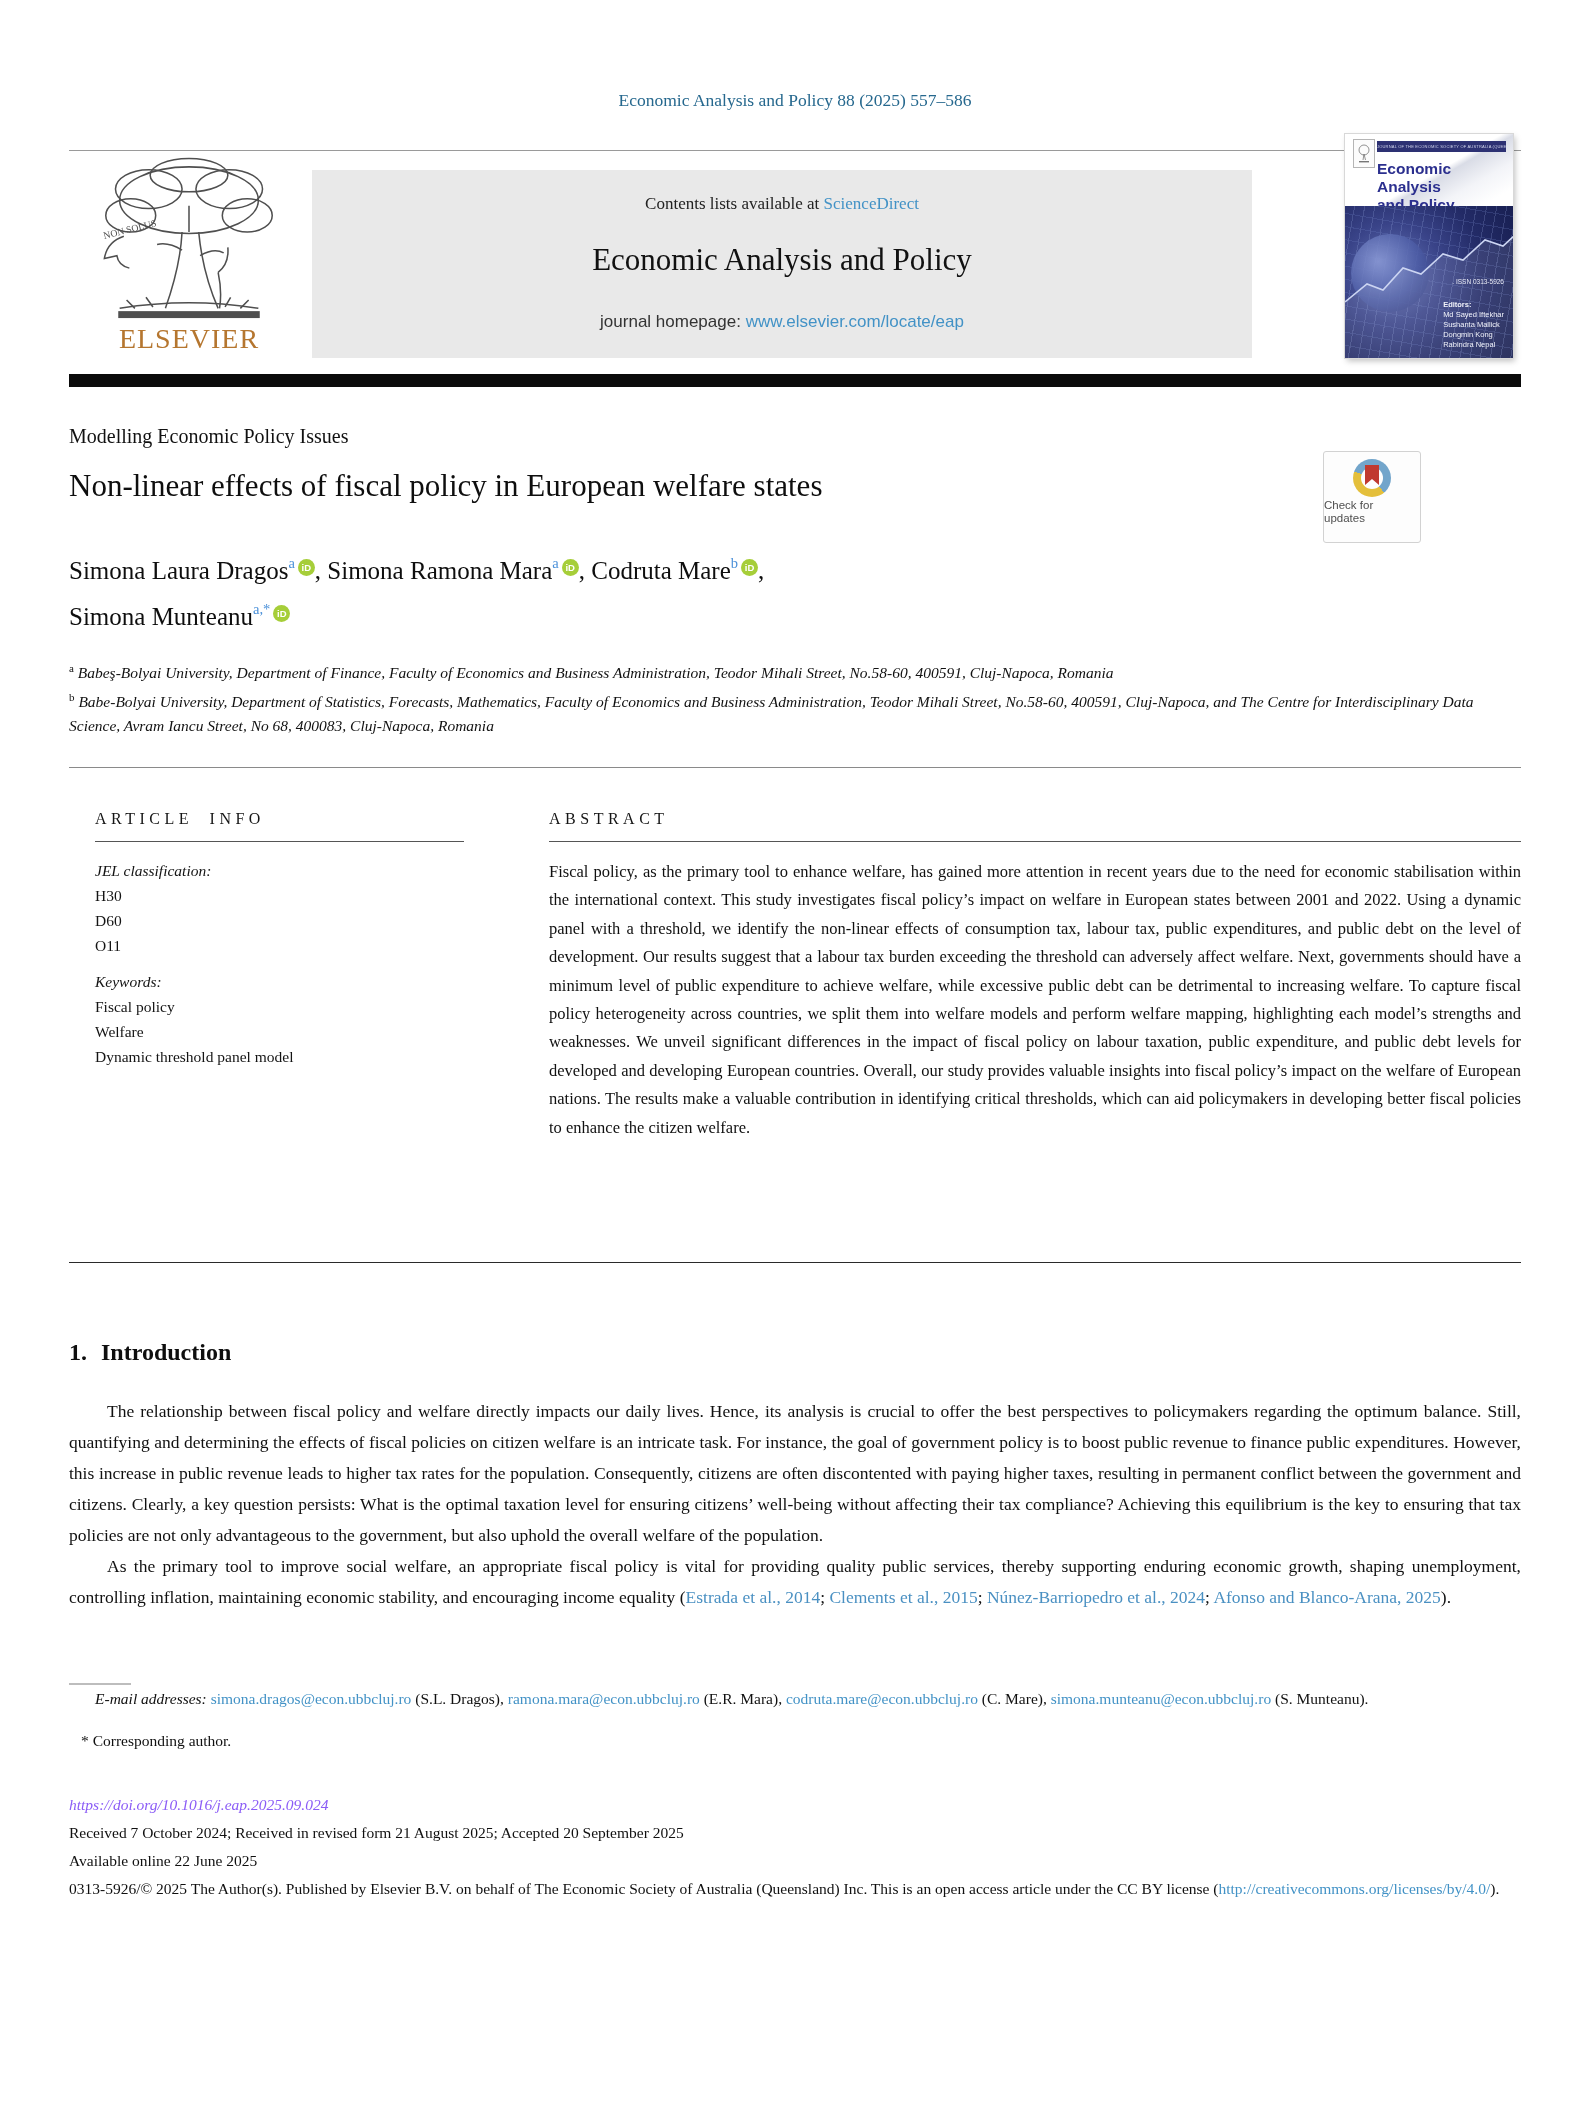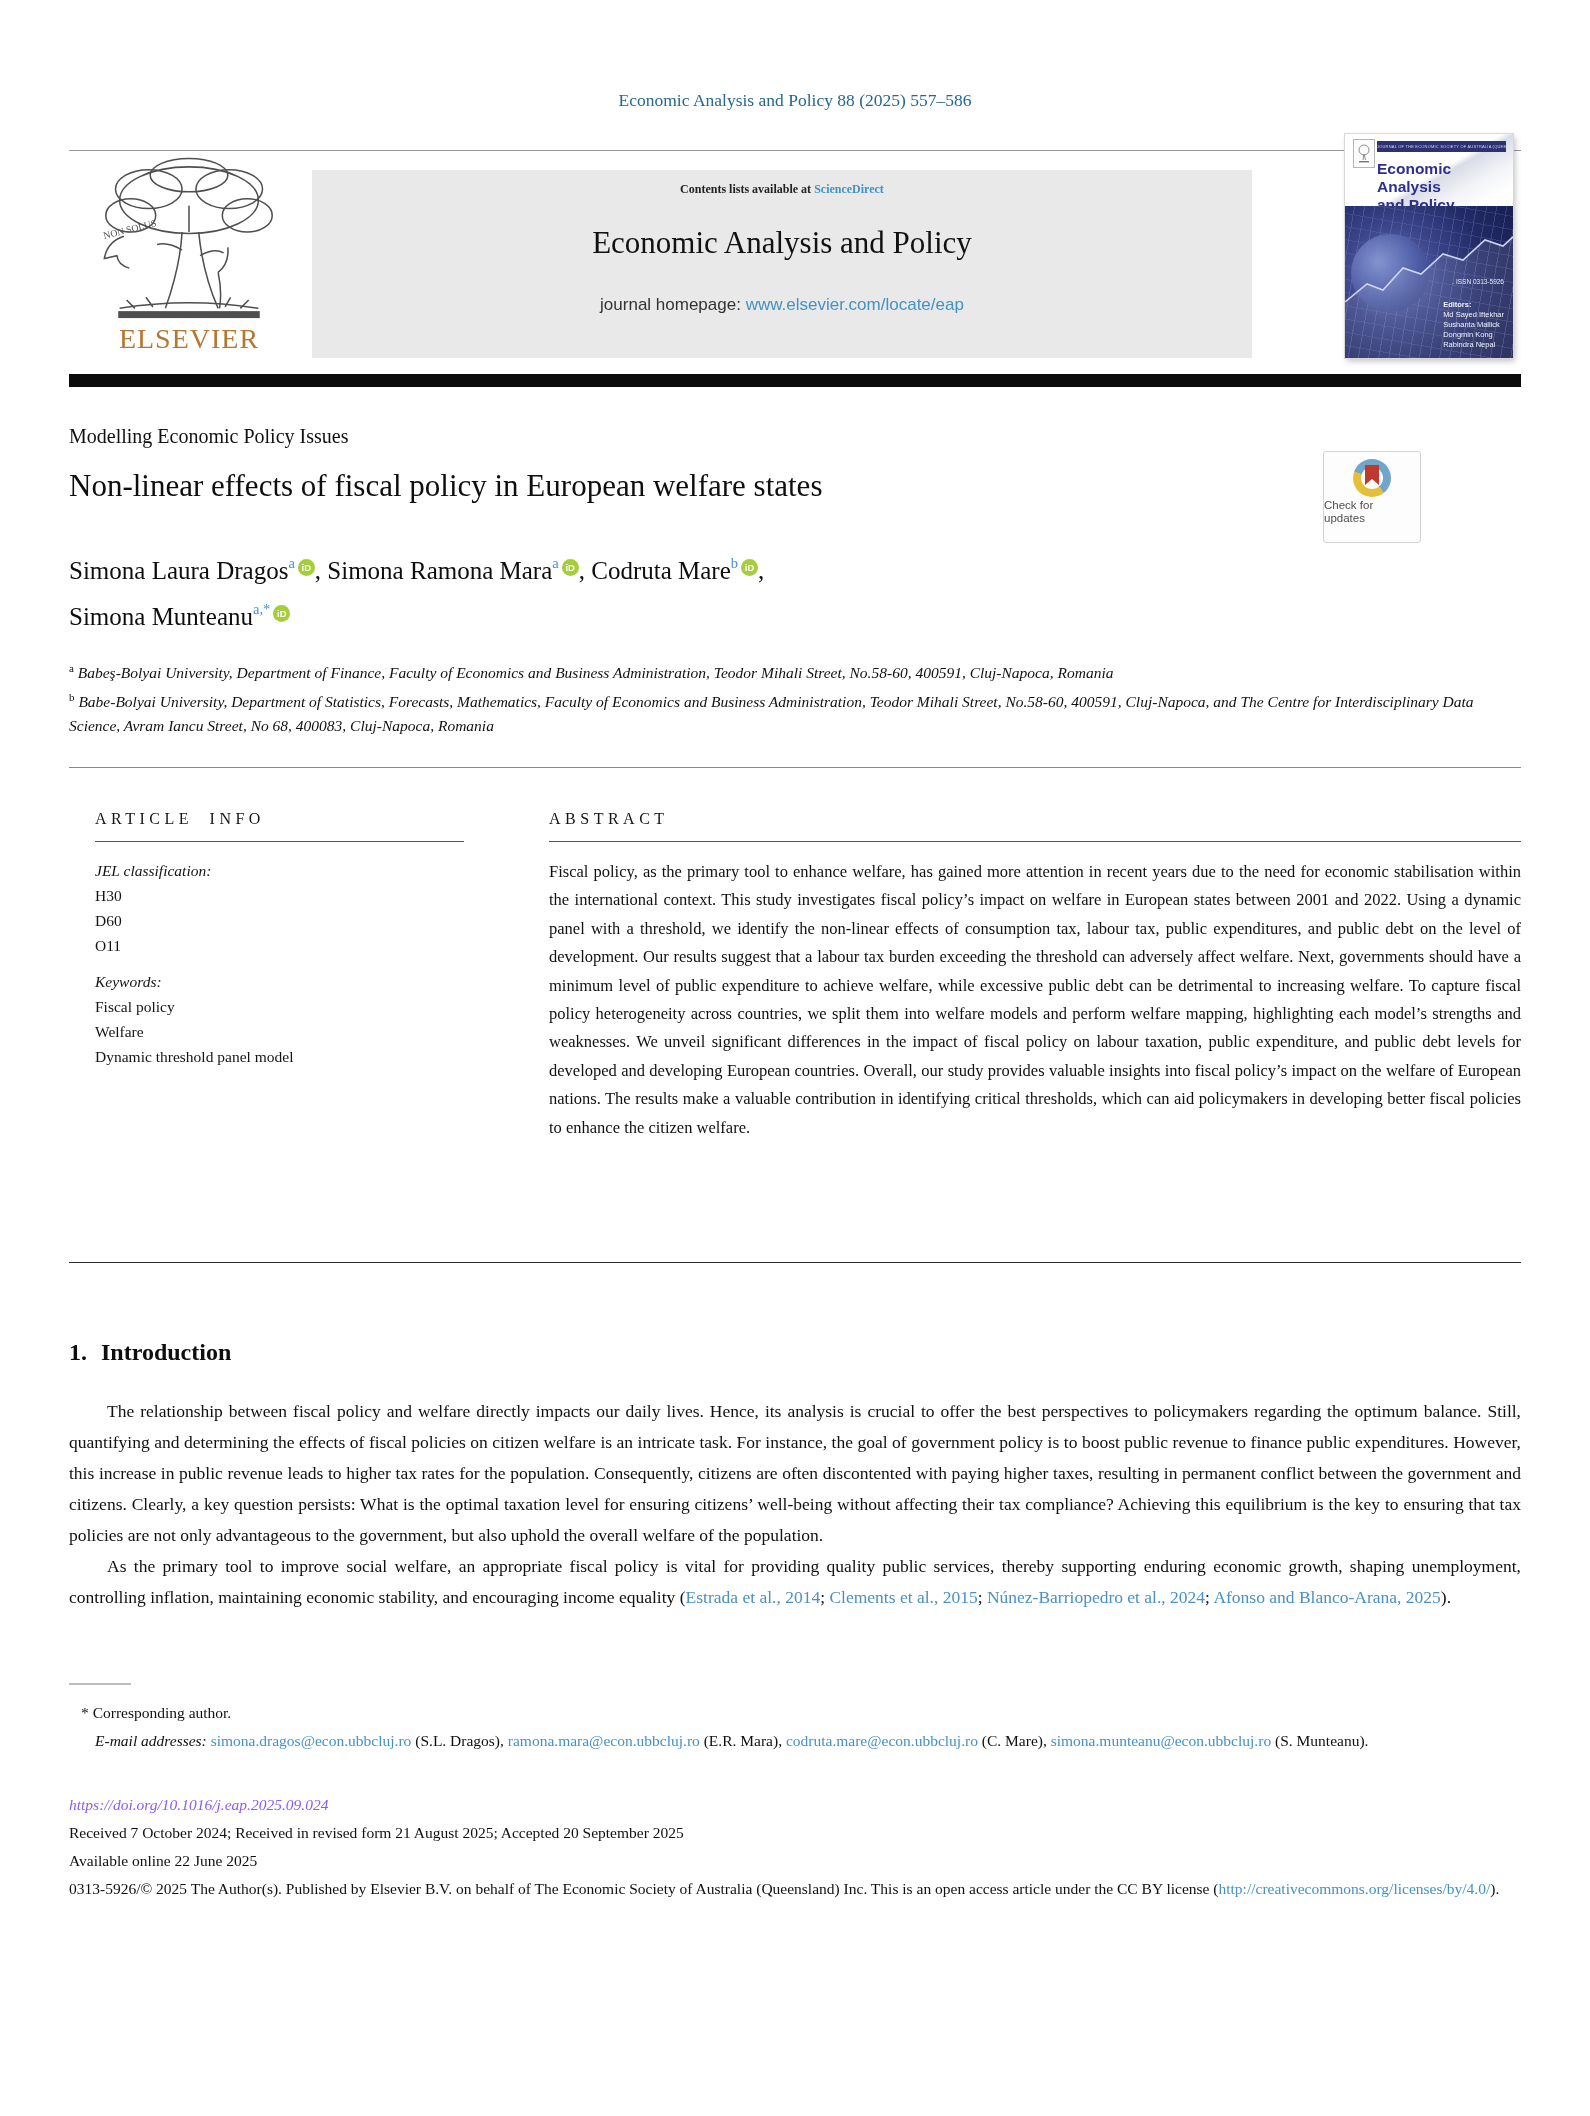--- a/index.html
+++ b/index.html
@@ -16,21 +16,21 @@
 
   
   .journal-header { position:relative; height:207px; }
   .elsevier-logo { position:absolute; left:6px; top:2px; width:228px; text-align:center; }
   .elsevier-logo svg { display:block; margin:0 auto; }
   .elsevier-word { font-size:28px; color:#b5762f; letter-spacing:1px; margin-top:-2px; }
   .header-box {
     position:absolute; left:243px; top:19px; width:940px; height:188px;
     background:#e9e9e9; text-align:center;
   }
-  .contents-line { margin-top:12px; font-size:12px; color:#222;font-weight:bold; }
+  .contents-line { margin-top:24px; font-size:17px; color:#222; }
   .contents-line a, .link { color:#4292c6; text-decoration:none; }
   .journal-title { margin-top:28px; font-size:31px; color:#111; }
   .homepage-line { margin-top:34px; font-family:"Liberation Sans", sans-serif; font-size:17px; color:#333; }
 
   
   .cover-thumb {
     position:absolute; right:8px; top:-17px; width:168px; height:224px;
     background:#ffffff; box-shadow:0 0 0 1px #d8d8d8, 2px 3px 6px rgba(0,0,0,0.25);
     overflow:hidden;
   }
@@ -250,25 +250,25 @@
       <span class="num">1.</span><span>Introduction</span>
     </div>
     <p class="first">The relationship between fiscal policy and welfare directly impacts our daily lives. Hence, its analysis is crucial to offer the best perspectives to policymakers regarding the optimum balance. Still, quantifying and determining the effects of fiscal policies on citizen welfare is an intricate task. For instance, the goal of government policy is to boost public revenue to finance public expenditures. However, this increase in public revenue leads to higher tax rates for the population. Consequently, citizens are often discontented with paying higher taxes, resulting in permanent conflict between the government and citizens. Clearly, a key question persists: What is the optimal taxation level for ensuring citizens’ well-being without affecting their tax compliance? Achieving this equilibrium is the key to ensuring that tax policies are not only advantageous to the government, but also uphold the overall welfare of the population.</p>
     <p>
       <span>As the primary tool to improve social welfare, an appropriate fiscal policy is vital for providing quality public services, thereby supporting enduring economic growth, shaping unemployment, controlling inflation, maintaining economic stability, and encouraging income equality (</span><a href="#" class="cite-link">Estrada et al., 2014</a><span>; </span><a href="#" class="cite-link">Clements et al., 2015</a><span>; </span><a href="#" class="cite-link">Núnez-Barriopedro et al., 2024</a><span>; </span><a href="#" class="cite-link">Afonso and Blanco-Arana, 2025</a><span>).</span>
     </p>
   </div>
 
   <div class="footnote-block">
     <div class="fn-rule"></div>
+    <div class="fn-line fn-emails">
+      <span class="em-label">E-mail addresses: </span><a href="#" class="link">simona.dragos@econ.ubbcluj.ro</a><span> (S.L. Dragos), </span><a href="#" class="link">ramona.mara@econ.ubbcluj.ro</a><span> (E.R. Mara), </span><a href="#" class="link">codruta.mare@econ.ubbcluj.ro</a><span> (C. Mare), </span><a href="#" class="link">simona.munteanu@econ.ubbcluj.ro</a><span> (S. Munteanu).</span>
+    </div>
     <div class="fn-line fn-corresponding">
       <span>*</span><span> Corresponding author.</span>
-    </div>
-    <div class="fn-line fn-emails">
-      <span class="em-label">E-mail addresses: </span><a href="#" class="link">simona.dragos@econ.ubbcluj.ro</a><span> (S.L. Dragos), </span><a href="#" class="link">ramona.mara@econ.ubbcluj.ro</a><span> (E.R. Mara), </span><a href="#" class="link">codruta.mare@econ.ubbcluj.ro</a><span> (C. Mare), </span><a href="#" class="link">simona.munteanu@econ.ubbcluj.ro</a><span> (S. Munteanu).</span>
     </div>
     <div class="fn-line fn-doi">
       <a href="#">https://doi.org/10.1016/j.eap.2025.09.024</a>
     </div>
     <div class="fn-meta">Received 7 October 2024; Received in revised form 21 August 2025; Accepted 20 September 2025</div>
     <div class="fn-meta">Available online 22 June 2025</div>
     <div class="fn-meta">
       <span>0313-5926/© 2025 The Author(s).  Published by Elsevier B.V. on behalf of The Economic Society of Australia (Queensland) Inc.  This is an open access article under the CC BY license (</span><a href="#" class="link">http://creativecommons.org/licenses/by/4.0/</a><span>).</span>
     </div>
   </div>

